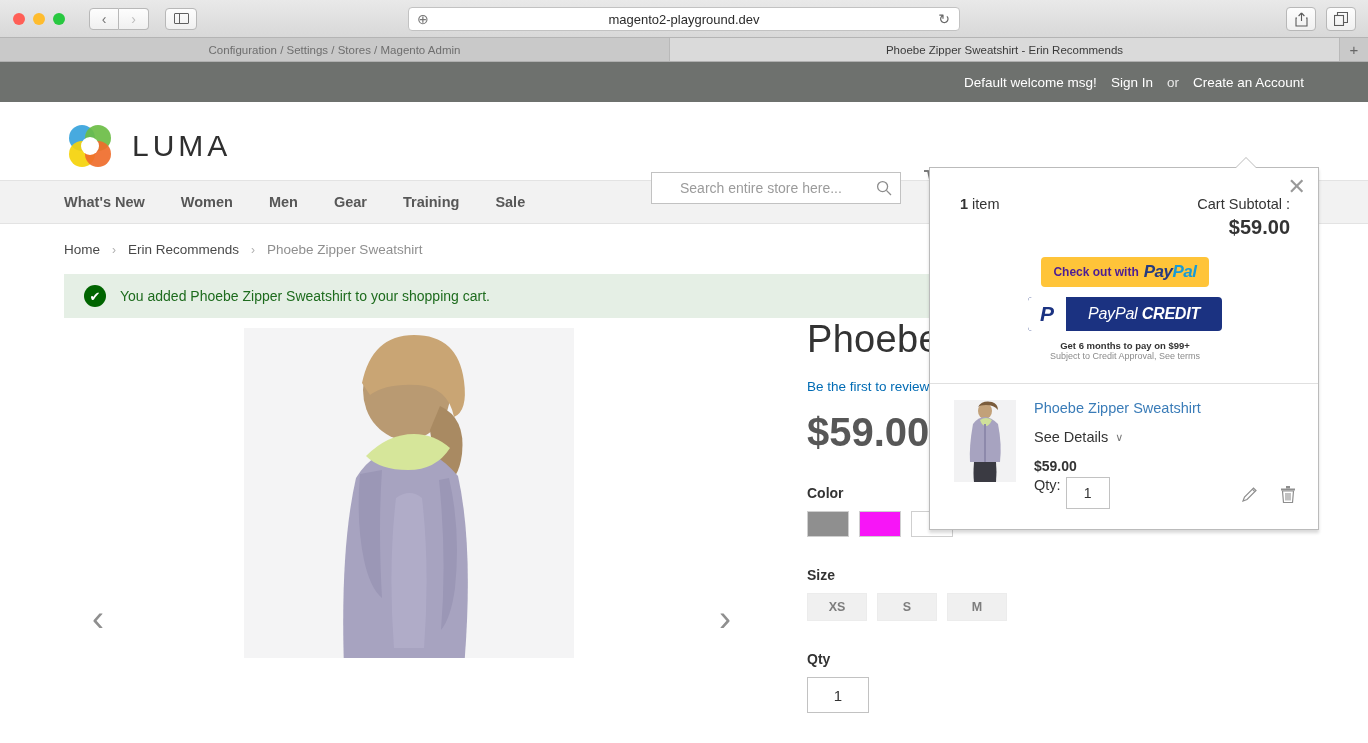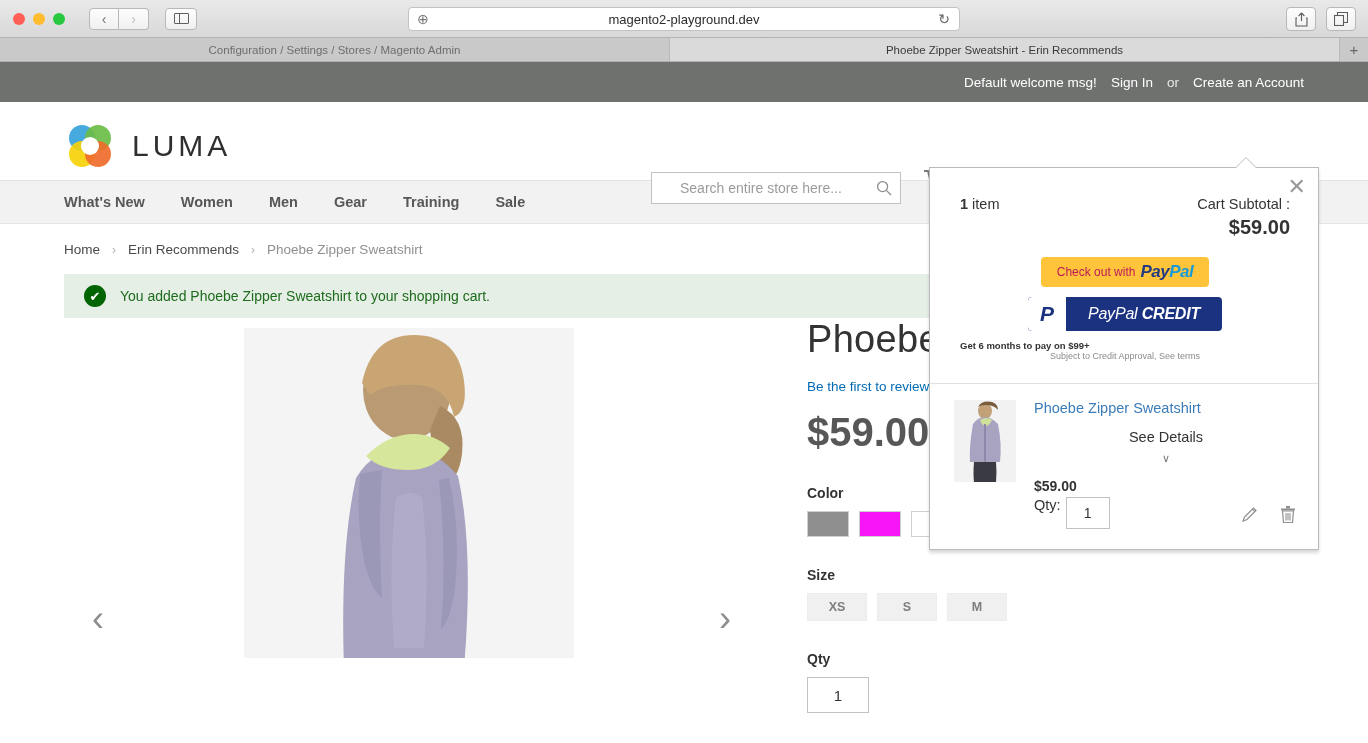--- a/index.html
+++ b/index.html
@@ -183,43 +183,43 @@
   .mc-sub-val { font-size: 20px; font-weight: bold; color: #333; text-align: right; margin-top: 4px; }
   .checkout-btn {
     margin-top: 24px; width: 100%; height: 50px; background: #007bdb; border: none;
     color: #fff; font-size: 19px; font-weight: bold; cursor: pointer;
     font-family: "Liberation Sans", sans-serif;
   }
   .paypal-btn {
     margin: 18px auto 0; width: 168px; height: 30px; background: #ffc439; border-radius: 4px;
     display: flex; align-items: center; justify-content: center; gap: 5px; cursor: pointer;
   }
-  .pp-check { font-size: 12px; color: #be185d; font-weight: normal; }
+  .pp-check { font-size: 12px; color: #4c1d95; font-weight: bold; }
   .pp-logo { font-size: 17px; font-weight: bold; font-style: italic; letter-spacing: -.5px; }
   .pp-logo .a { color: #253b80; } .pp-logo .b { color: #179bd7; }
   .ppcredit-btn {
     margin: 10px auto 0; width: 194px; height: 34px; background: #1b3281; border-radius: 4px;
     display: flex; align-items: center; cursor: pointer; overflow: hidden;
   }
   .ppc-mark {
     width: 38px; height: 34px; background: #fff; display: flex; align-items: center; justify-content: center;
     font-size: 21px; font-weight: bold; font-style: italic; color: #1b3281; border-radius: 4px 0 0 4px;
   }
   .ppc-text { flex: 1; text-align: center; color: #fff; font-size: 16px; font-style: italic; letter-spacing: -.2px; }
   .ppc-text b { font-weight: bold; }
-  .pp-note { margin-top: 9px; font-size: 9.5px; color: #333; font-weight: bold; }
+  .pp-note { text-align: center; margin-top: 9px; font-size: 9.5px; color: #333; font-weight: bold; }
   .pp-note2 { text-align: center; font-size: 9px; color: #8b8b8b; }
 
   .mc-item {
     border-top: 1px solid #e0e0e0; padding: 16px 20px 20px 24px; display: flex; gap: 18px; position: relative;
   }
   .mc-thumb { width: 62px; height: 82px; background: linear-gradient(#f3f3f4,#ebebed); flex: none; overflow: hidden; }
   .mc-details { flex: 1; }
   .mc-name { font-size: 14.5px; color: #3a7cb8; text-decoration: none; display: block; }
-  .mc-seedetails { margin-top: 13px; font-size: 14.5px; color: #333; cursor: pointer; display: flex; align-items: center; gap: 7px; flex-direction: column; }
+  .mc-seedetails { margin-top: 13px; font-size: 14.5px; color: #333; cursor: pointer; display: flex; align-items: center; gap: 7px; }
   .mc-chev { font-size: 11px; color: #777; }
   .mc-price { margin-top: 13px; font-size: 14px; font-weight: bold; color: #333; }
   .mc-qtyrow { margin-top: 3px; display: flex; align-items: flex-start; gap: 5px; }
   .mc-qtylabel { font-size: 14.5px; color: #333; }
   .mc-qty {
     width: 44px; height: 32px; border: 1px solid #c2c2c2; text-align: center;
     font-size: 14px; color: #333; font-family: "Liberation Sans", sans-serif; background:#fff;
   }
   .mc-actions { position: absolute; right: 22px; bottom: 26px; display: flex; gap: 22px; }
   .mc-footer {

